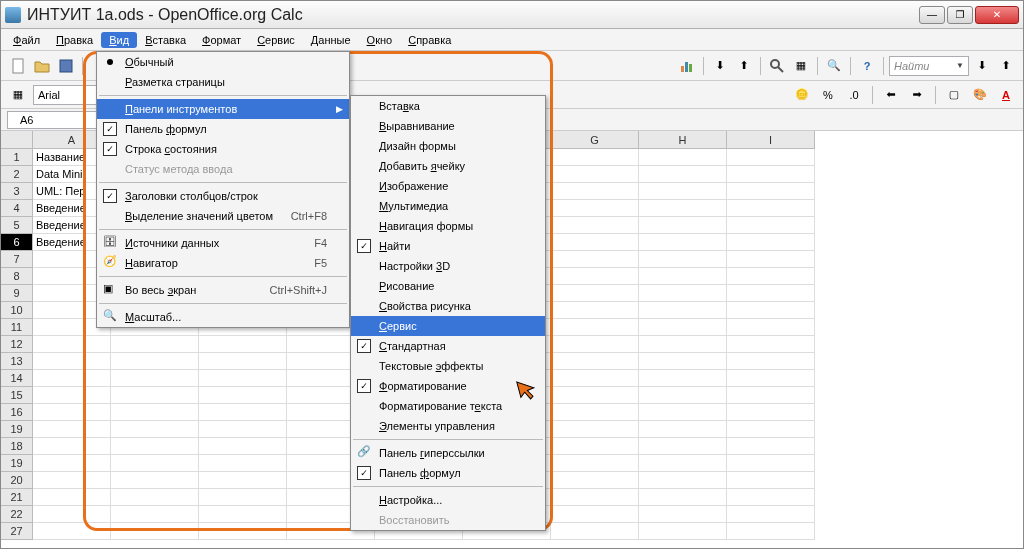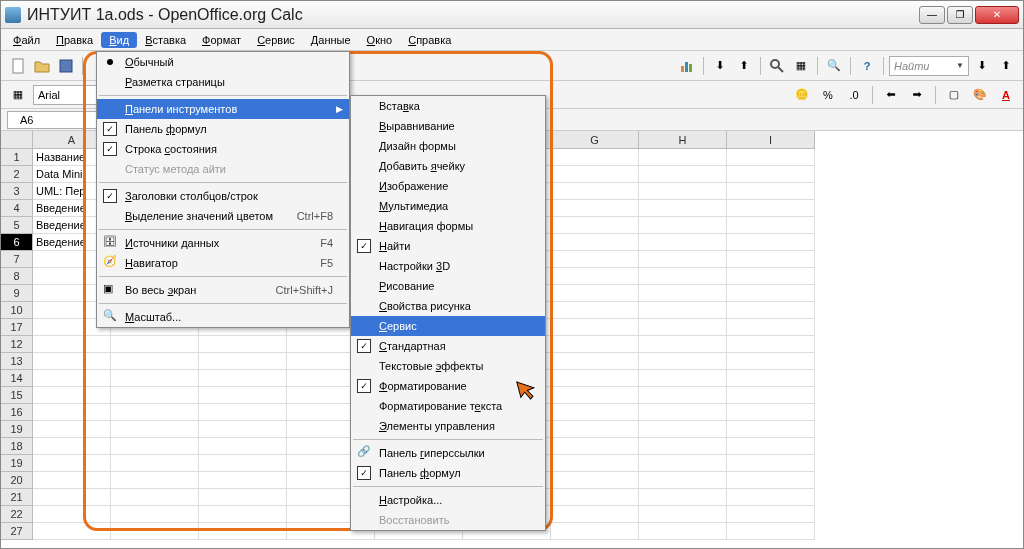--- a/index.html
+++ b/index.html
@@ -35,21 +35,21 @@
 .cell.num{justify-content:flex-end}
 .dropdown{position:absolute;background:#f4f4f4;border:1px solid #8a8a8a;box-shadow:2px 2px 4px rgba(0,0,0,0.3);z-index:100}
 .dd-item{height:20px;display:flex;align-items:center;padding:0 12px 0 28px;position:relative;cursor:default}
 .dd-item.highlight{background:#3875d7;color:#fff}
 .dd-item.disabled{color:#999}
 .dd-check{position:absolute;left:6px;width:14px;height:14px;border:1px solid #333;background:#fff;display:flex;align-items:center;justify-content:center;font-size:9px}
 .dd-radio{position:absolute;left:10px;width:6px;height:6px;border-radius:50%;background:#000}
 .dd-icon{position:absolute;left:6px;width:16px;height:16px}
 .dd-sep{height:1px;background:#bbb;margin:3px 2px}
 .dd-arrow{position:absolute;right:6px;font-size:9px}
-.dd-short{position:absolute;right:16px;color:#555}
+.dd-short{position:absolute;right:22px;color:#555}
 .highlight-box{position:absolute;border:3px solid #e8701a;border-radius:14px;z-index:50;pointer-events:none}
 .cursor{position:absolute;width:24px;height:24px;z-index:200;transform:rotate(-15deg)}
 .find-box{width:80px;height:20px;border:1px solid #abadb3;background:#fff;padding:0 4px;display:flex;align-items:center;color:#888;font-style:italic;justify-content:space-between}
 </style>
 </head>
 <body>
 
 <div class="titlebar">
   <div class="titlebar-icon"></div>
   <div class="titlebar-text">ИНТУИТ 1a.ods - OpenOffice.org Calc</div>
@@ -278,21 +278,21 @@
         <div class="cell"></div>
         <div class="cell"></div>
         <div class="cell num"></div>
         <div class="cell"></div>
         <div class="cell"></div>
         <div class="cell"></div>
         <div class="cell"></div>
         <div class="cell"></div>
       </div>
       <div class="row">
-        <div class="row-h">17</div>
+        <div class="row-h">11</div>
         <div class="cell first"></div>
         <div class="cell"></div>
         <div class="cell"></div>
         <div class="cell num"></div>
         <div class="cell"></div>
         <div class="cell"></div>
         <div class="cell"></div>
         <div class="cell"></div>
         <div class="cell"></div>
       </div>
@@ -460,21 +460,21 @@
     </div>
     <div class="dd-item">
       <div class="dd-check">✓</div>
       <span>Панель <u>ф</u>ормул</span>
     </div>
     <div class="dd-item">
       <div class="dd-check">✓</div>
       <span>Строка <u>с</u>остояния</span>
     </div>
     <div class="dd-item disabled">
-      <span>Статус метода айти</span>
+      <span>Статус метода ввода</span>
     </div>
     <div class="dd-sep"></div>
     <div class="dd-item">
       <div class="dd-check">✓</div>
       <span><u>З</u>аголовки столбцов/строк</span>
     </div>
     <div class="dd-item">
       <span><u>В</u>ыделение значений цветом</span>
       <span class="dd-short">Ctrl+F8</span>
     </div>

